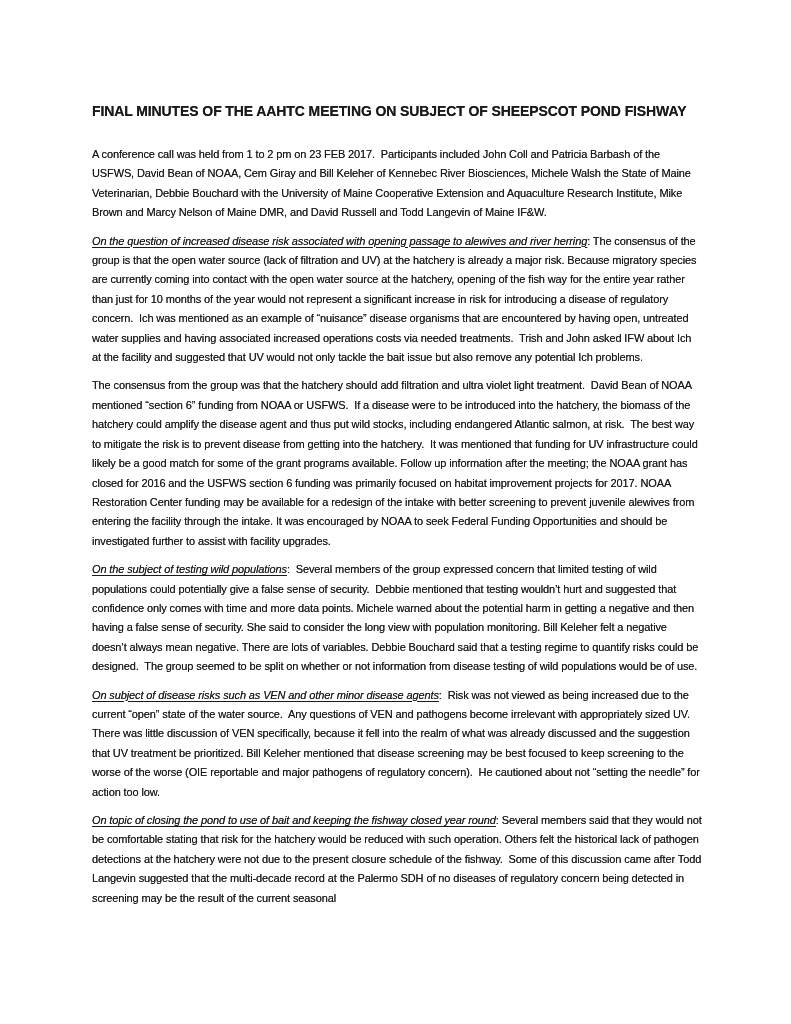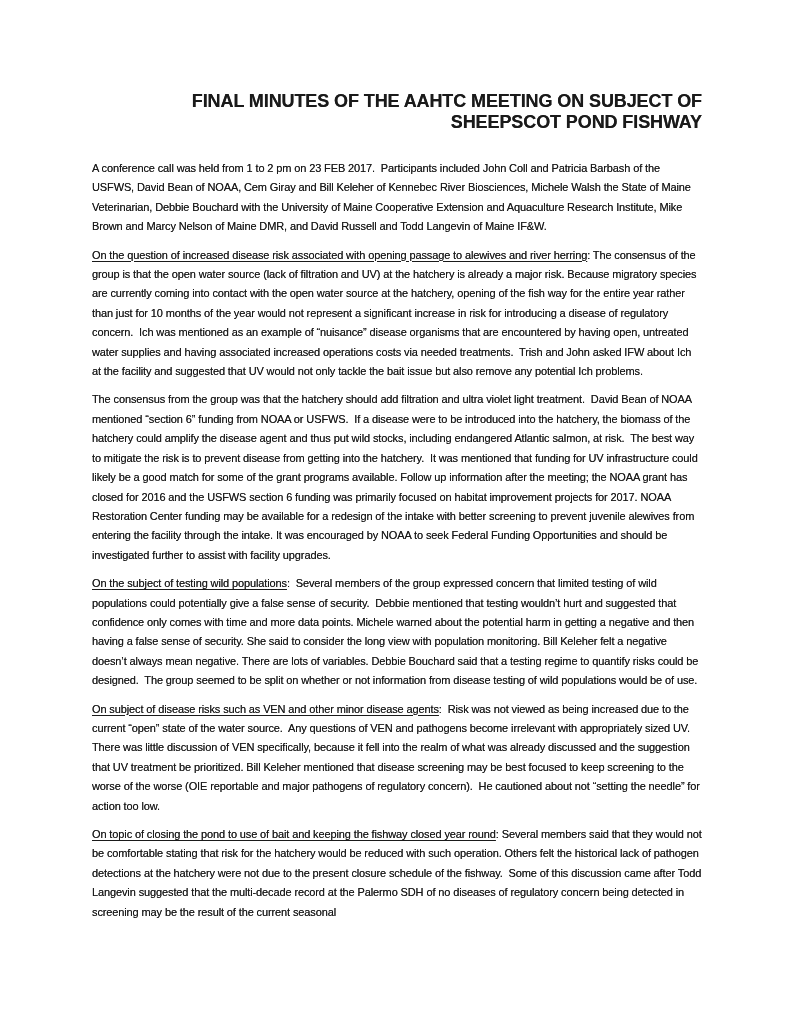--- a/index.html
+++ b/index.html
@@ -13,38 +13,39 @@
     height: 1024px;
     margin: 0 auto;
     background: #ffffff;
     box-sizing: border-box;
     padding: 91px 89px 0 92px;
     overflow: hidden;
     font-family: "Liberation Sans", sans-serif;
     color: #1a1a1a;
   }
   .doc-title {
-    margin: 0 0 26px 0;
-    font-size: 18px;
+    margin: 12px 0 26px 0;
+    font-size: 14px;
     font-weight: bold;
-    text-align: right;
+    text-align: left;
     letter-spacing: -0.1px;
     text-shadow: 0 0 0.6px rgba(0,0,0,0.75);
   }
   p.para {
     margin: 0 0 9px 0;
     font-size: 11px;
     line-height: 19.4px;
     letter-spacing: -0.12px;
     white-space: pre-wrap;
     text-shadow: 0 0 0.6px rgba(0,0,0,0.7);
   }
   .lead {
     text-decoration: underline;
     text-underline-offset: 2px;
+    font-style: italic;
   }
 </style>
 </head>
 <body>
 
 <div class="page">
 
   <h1 class="doc-title">FINAL MINUTES OF THE AAHTC MEETING ON SUBJECT OF SHEEPSCOT POND FISHWAY</h1>
 
   <p class="para"><span class="lead"></span><span>A conference call was held from 1 to 2 pm on 23 FEB 2017.  Participants included John Coll and Patricia Barbash of the USFWS, David Bean of NOAA, Cem Giray and Bill Keleher of Kennebec River Biosciences, Michele Walsh the State of Maine Veterinarian, Debbie Bouchard with the University of Maine Cooperative Extension and Aquaculture Research Institute, Mike Brown and Marcy Nelson of Maine DMR, and David Russell and Todd Langevin of Maine IF&amp;W.</span></p>

